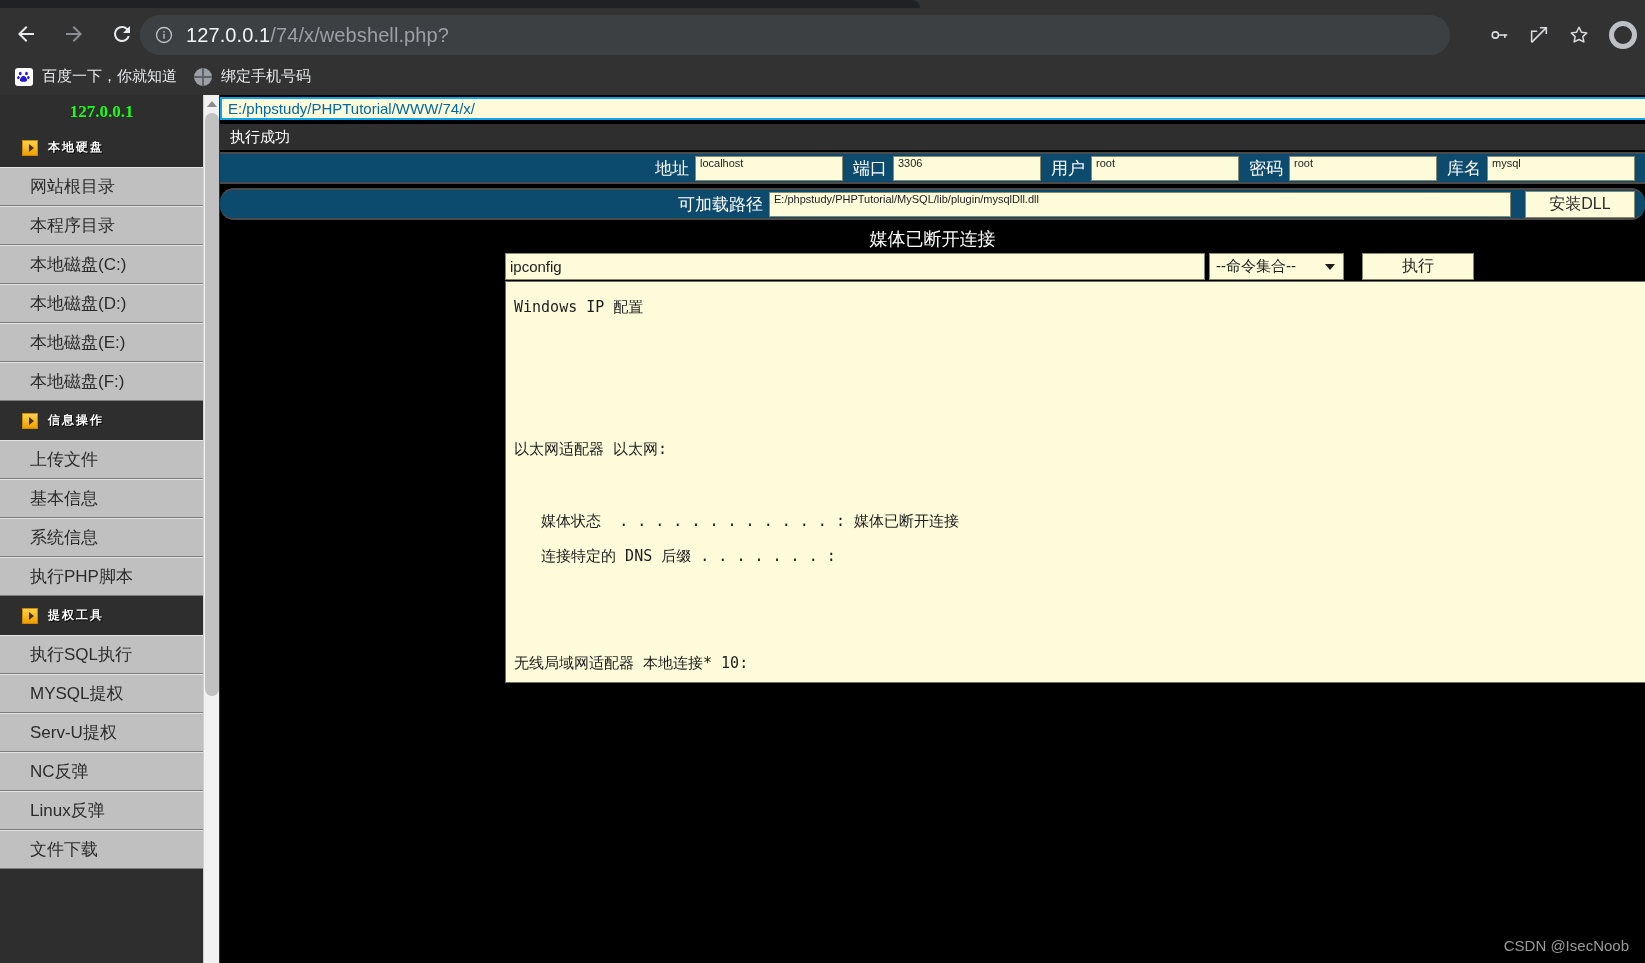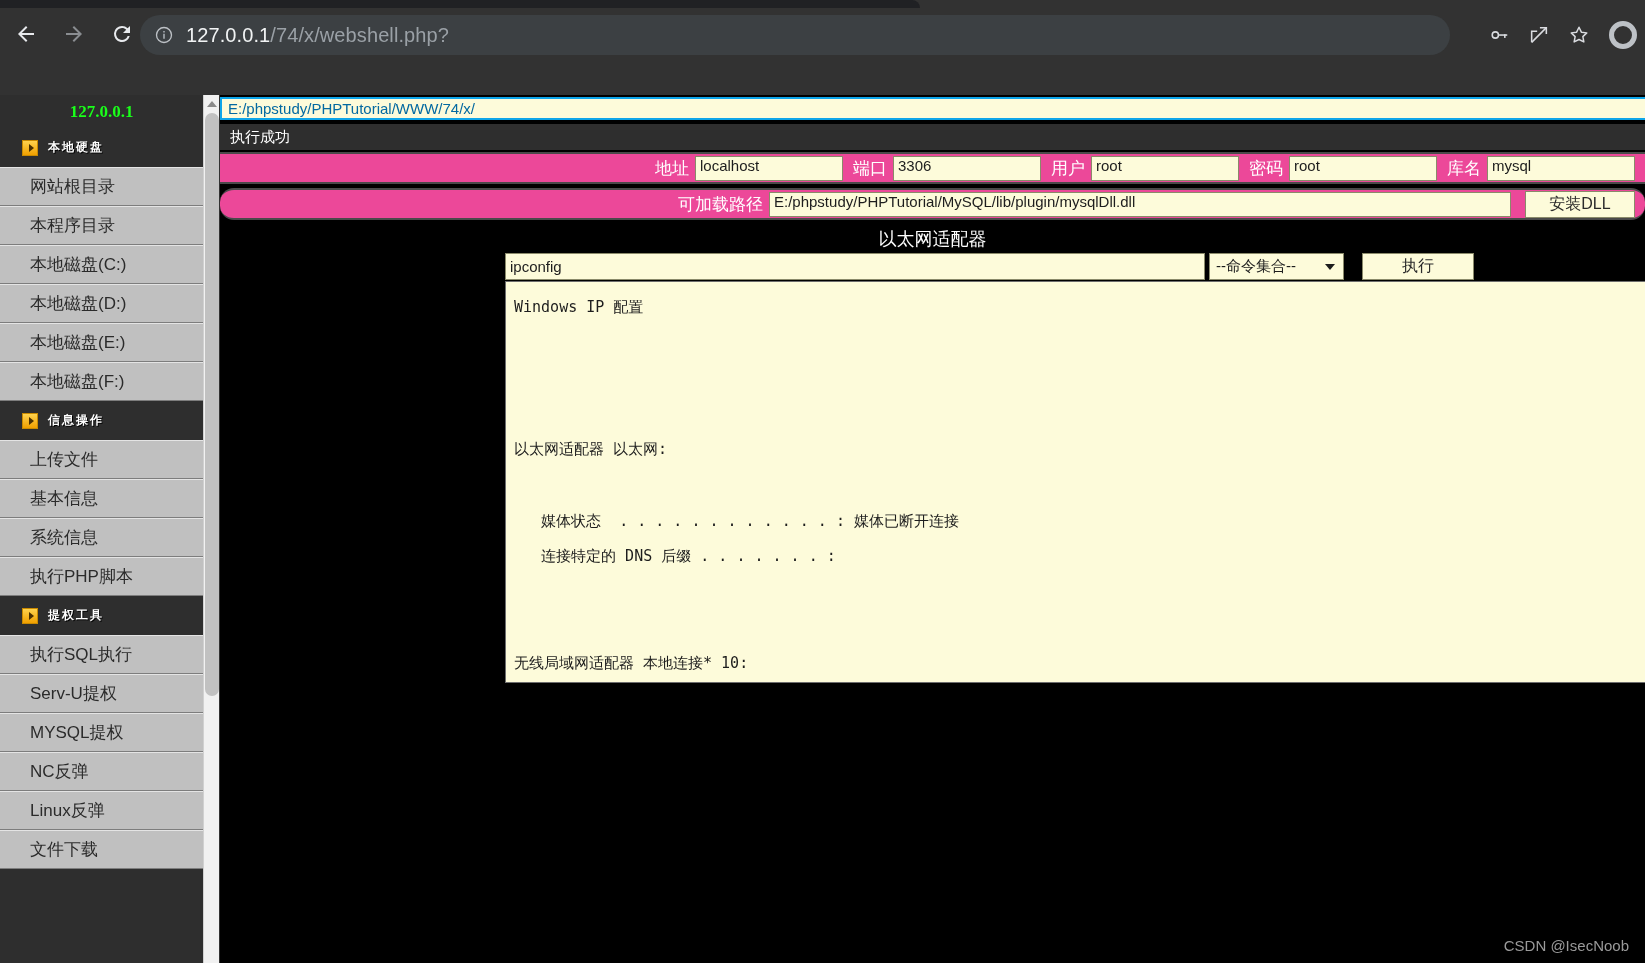--- a/index.html
+++ b/index.html
@@ -137,34 +137,34 @@
     font-size: 15px; color: #0369a1;
   }
 
   #status-bar {
     position: absolute; left: 0; top: 29px; width: 1573px; height: 26px;
     background: #2e2e2e; display: flex; align-items: center; padding-left: 10px;
     color: #ffffff; font-size: 15px;
   }
 
   .form-row {
-    position: absolute; left: 0; width: 1425px; background: #ec4899;
+    position: absolute; left: 0; width: 1425px; background: #0c4a6e;
     border-top: 2px solid #4a4a4a; border-bottom: 2px solid #4a4a4a;
     display: flex; align-items: center; justify-content: flex-end;
   }
   #db-row { top: 57px; height: 32px; padding-right: 10px; }
   #dll-row { top: 93px; height: 32px; padding-right: 10px; border-radius: 14px; }
 
   .field-label {
     color: #ffffff; font-size: 17px; padding: 0 6px 0 10px; white-space: nowrap;
     font-family: "Liberation Sans", sans-serif;
   }
   .text-input {
     background: #fdfbda; border: 1px solid #8a8a6a; height: 25px;
-    font-size: 15px; color: #1d1d1d; padding: 0 4px;
+    font-size: 11px; color: #1d1d1d; padding: 0 4px;
     font-family: "Liberation Sans", sans-serif;
   }
   #db-host-input { width: 148px; }
   #db-port-input { width: 148px; }
   #db-user-input { width: 148px; }
   #db-pass-input { width: 148px; }
   #db-name-input { width: 148px; }
   #dll-path-input { width: 742px; }
 
   .btn {
@@ -275,20 +275,42 @@
       </div>
       <div class="tb-icon">
         <svg width="22" height="22" viewBox="0 0 24 24">
           <path d="M12 3.5l2.6 5.4 5.9.8-4.3 4.1 1.1 5.8L12 16.9 6.7 19.6l1.1-5.8L3.5 9.7l5.9-.8z" fill="none" stroke="currentColor" stroke-width="1.6" stroke-linejoin="round"></path>
         </svg>
       </div>
       <div id="profile-avatar"></div>
     </div>
   </div>
 
+  <div id="bookmarks-bar">
+    <div class="bookmark">
+      <span class="bm-ico">
+        <span id="baidu-favicon">
+          <svg width="13" height="13" viewBox="0 0 24 24">
+            <ellipse cx="6" cy="6.5" rx="2.5" ry="3.4" fill="#2319dc"></ellipse>
+            <ellipse cx="17.5" cy="6.5" rx="2.5" ry="3.4" fill="#2319dc"></ellipse>
+            <ellipse cx="2.6" cy="14" rx="2.3" ry="3" fill="#2319dc"></ellipse>
+            <ellipse cx="21" cy="14" rx="2.3" ry="3" fill="#2319dc"></ellipse>
+            <path d="M12 10.5c3.2 0 5.6 4.2 6.4 6.6.8 2.5-1 4.4-3.3 4.4h-6.2c-2.3 0-4.1-1.9-3.3-4.4.8-2.4 3.2-6.6 6.4-6.6z" fill="#2319dc"></path>
+          </svg>
+        </span>
+      </span>
+      <span class="bookmark-label">百度一下，你就知道</span>
+    </div>
+    <div class="bookmark">
+      <span class="bm-ico">
+          <span id="globe-favicon"></span>
+        </span>
+      <span class="bookmark-label">绑定手机号码</span>
+    </div>
+  </div>
 </div>
 
 <div id="page-viewport">
 
   <div id="sidebar">
     <div id="sidebar-host">127.0.0.1</div>
 
     <div class="group-header">
       <span class="group-marker"></span>
       <span>本地硬盘</span>
@@ -330,24 +352,24 @@
       </div>
 
     <div class="group-header">
       <span class="group-marker"></span>
       <span>提权工具</span>
     </div>
     <div class="nav-item">
         <span>执行SQL执行</span>
       </div>
     <div class="nav-item">
+        <span>MYSQL提权</span>
+      </div>
+    <div class="nav-item">
         <span>Serv-U提权</span>
-      </div>
-    <div class="nav-item">
-        <span>MYSQL提权</span>
       </div>
     <div class="nav-item">
         <span>NC反弹</span>
       </div>
     <div class="nav-item">
         <span>Linux反弹</span>
       </div>
     <div class="nav-item">
         <span>文件下载</span>
       </div>
@@ -386,21 +408,21 @@
       <span class="field-label">库名</span>
       <span class="text-input" id="db-name-input">mysql</span>
     </div>
 
     <div class="form-row" id="dll-row">
       <span class="field-label">可加载路径</span>
       <span class="text-input" id="dll-path-input">E:/phpstudy/PHPTutorial/MySQL/lib/plugin/mysqlDll.dll</span>
       <span class="btn" id="install-dll-button">安装DLL</span>
     </div>
 
-    <div id="notice-line">以太网适配器</div>
+    <div id="notice-line">媒体已断开连接</div>
 
     <div id="cmd-row">
       <span id="cmd-input">ipconfig</span>
       <span id="cmd-select">
         <span>--命令集合--</span>
         <i class="chevron"></i>
       </span>
       <span id="exec-button">执行</span>
     </div>
 

